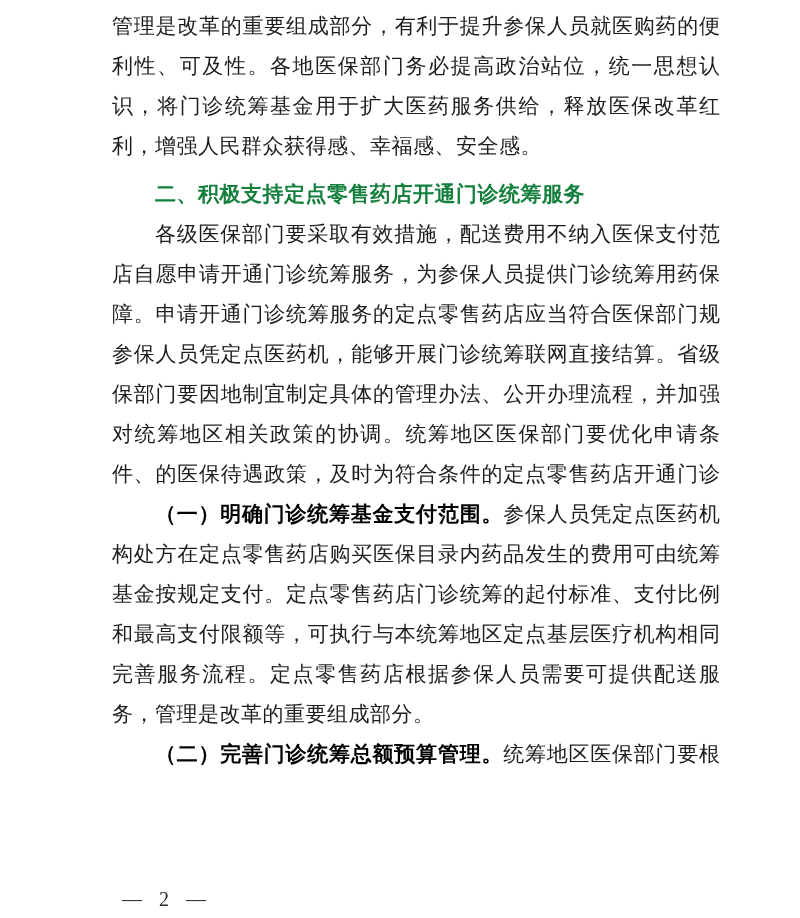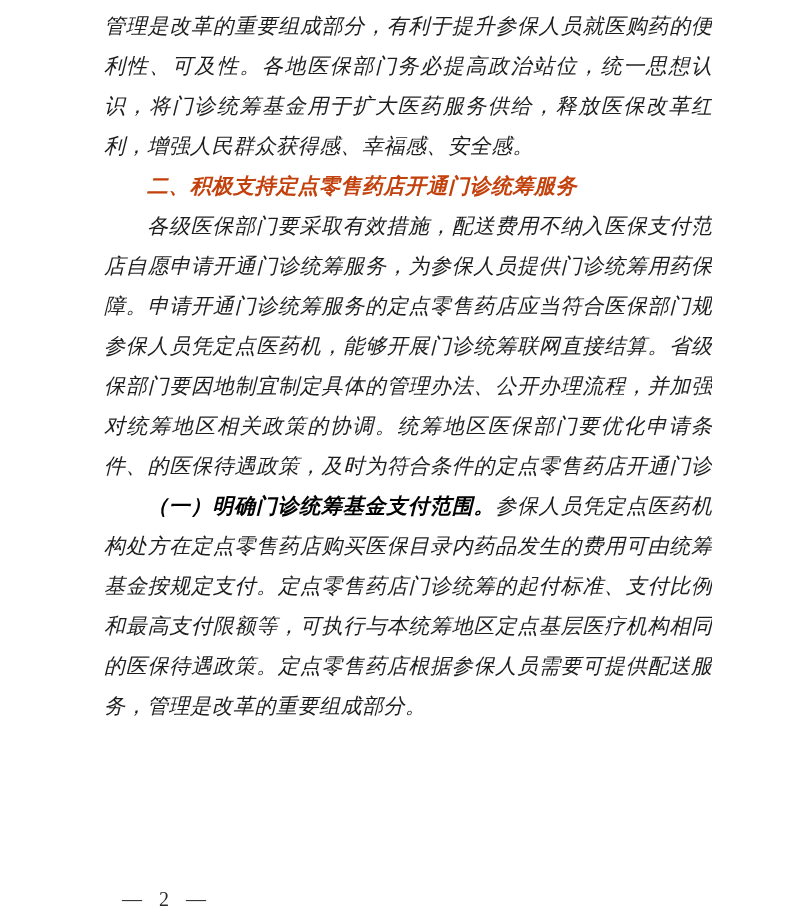--- a/index.html
+++ b/index.html
@@ -11,24 +11,23 @@
     position: relative;
     width: 800px;
     height: 918px;
     background: #ffffff;
     overflow: hidden;
     font-family: "Liberation Serif", "DejaVu Serif", serif;
     color: #1d1d1d;
   }
   .text-block {
     position: absolute;
-    left: 104px;
+    left: 112px;
     top: 6px;
     width: 608px;
-    font-style: italic;
   }
   .line {
     height: 40px;
     line-height: 40px;
     font-size: 21px;
     letter-spacing: 0.5px;
     white-space: normal;
     overflow: hidden;
   }
   .line.justify {
@@ -36,22 +35,23 @@
     text-align-last: justify;
     text-justify: inter-character;
     letter-spacing: 0;
   }
   .line.indent {
     padding-left: 43px;
   }
   .line.heading {
     font-family: "Liberation Sans", "DejaVu Sans", sans-serif;
     font-weight: 700;
-    color: #c2410c;
+    color: #15803d;
     letter-spacing: 0.5px;
+    margin-top: 8px;
   }
   .bold-lead {
     font-weight: 700;
     color: #000000;
   }
   .page-number {
     position: absolute;
     left: 122px;
     top: 884px;
     height: 30px;
@@ -83,20 +83,23 @@
     <div class="line justify">对统筹地区相关政策的协调。统筹地区医保部门要优化申请条</div>
     <div class="line justify">件、的医保待遇政策，及时为符合条件的定点零售药店开通门诊统</div>
 
 
     <div class="line justify indent">
       <span class="bold-lead">（一）明确门诊统筹基金支付范围。</span><span>参保人员凭定点医药机</span>
     </div>
     <div class="line justify">构处方在定点零售药店购买医保目录内药品发生的费用可由统筹</div>
     <div class="line justify">基金按规定支付。定点零售药店门诊统筹的起付标准、支付比例</div>
     <div class="line justify">和最高支付限额等，可执行与本统筹地区定点基层医疗机构相同</div>
-    <div class="line justify">的医保待遇政策。定点零售药店根据参保人员需要可提供配送服</div>
+    <div class="line justify">完善服务流程。定点零售药店根据参保人员需要可提供配送服</div>
     <div class="line">务，管理是改革的重要组成部分。</div>
 
+    <div class="line justify indent">
+      <span class="bold-lead">（二）完善门诊统筹总额预算管理。</span><span>统筹地区医保部门要根</span>
+    </div>
 
   </div>
 
   <div class="page-number">— 2 —</div>
 </div>
 
 </body></html>

